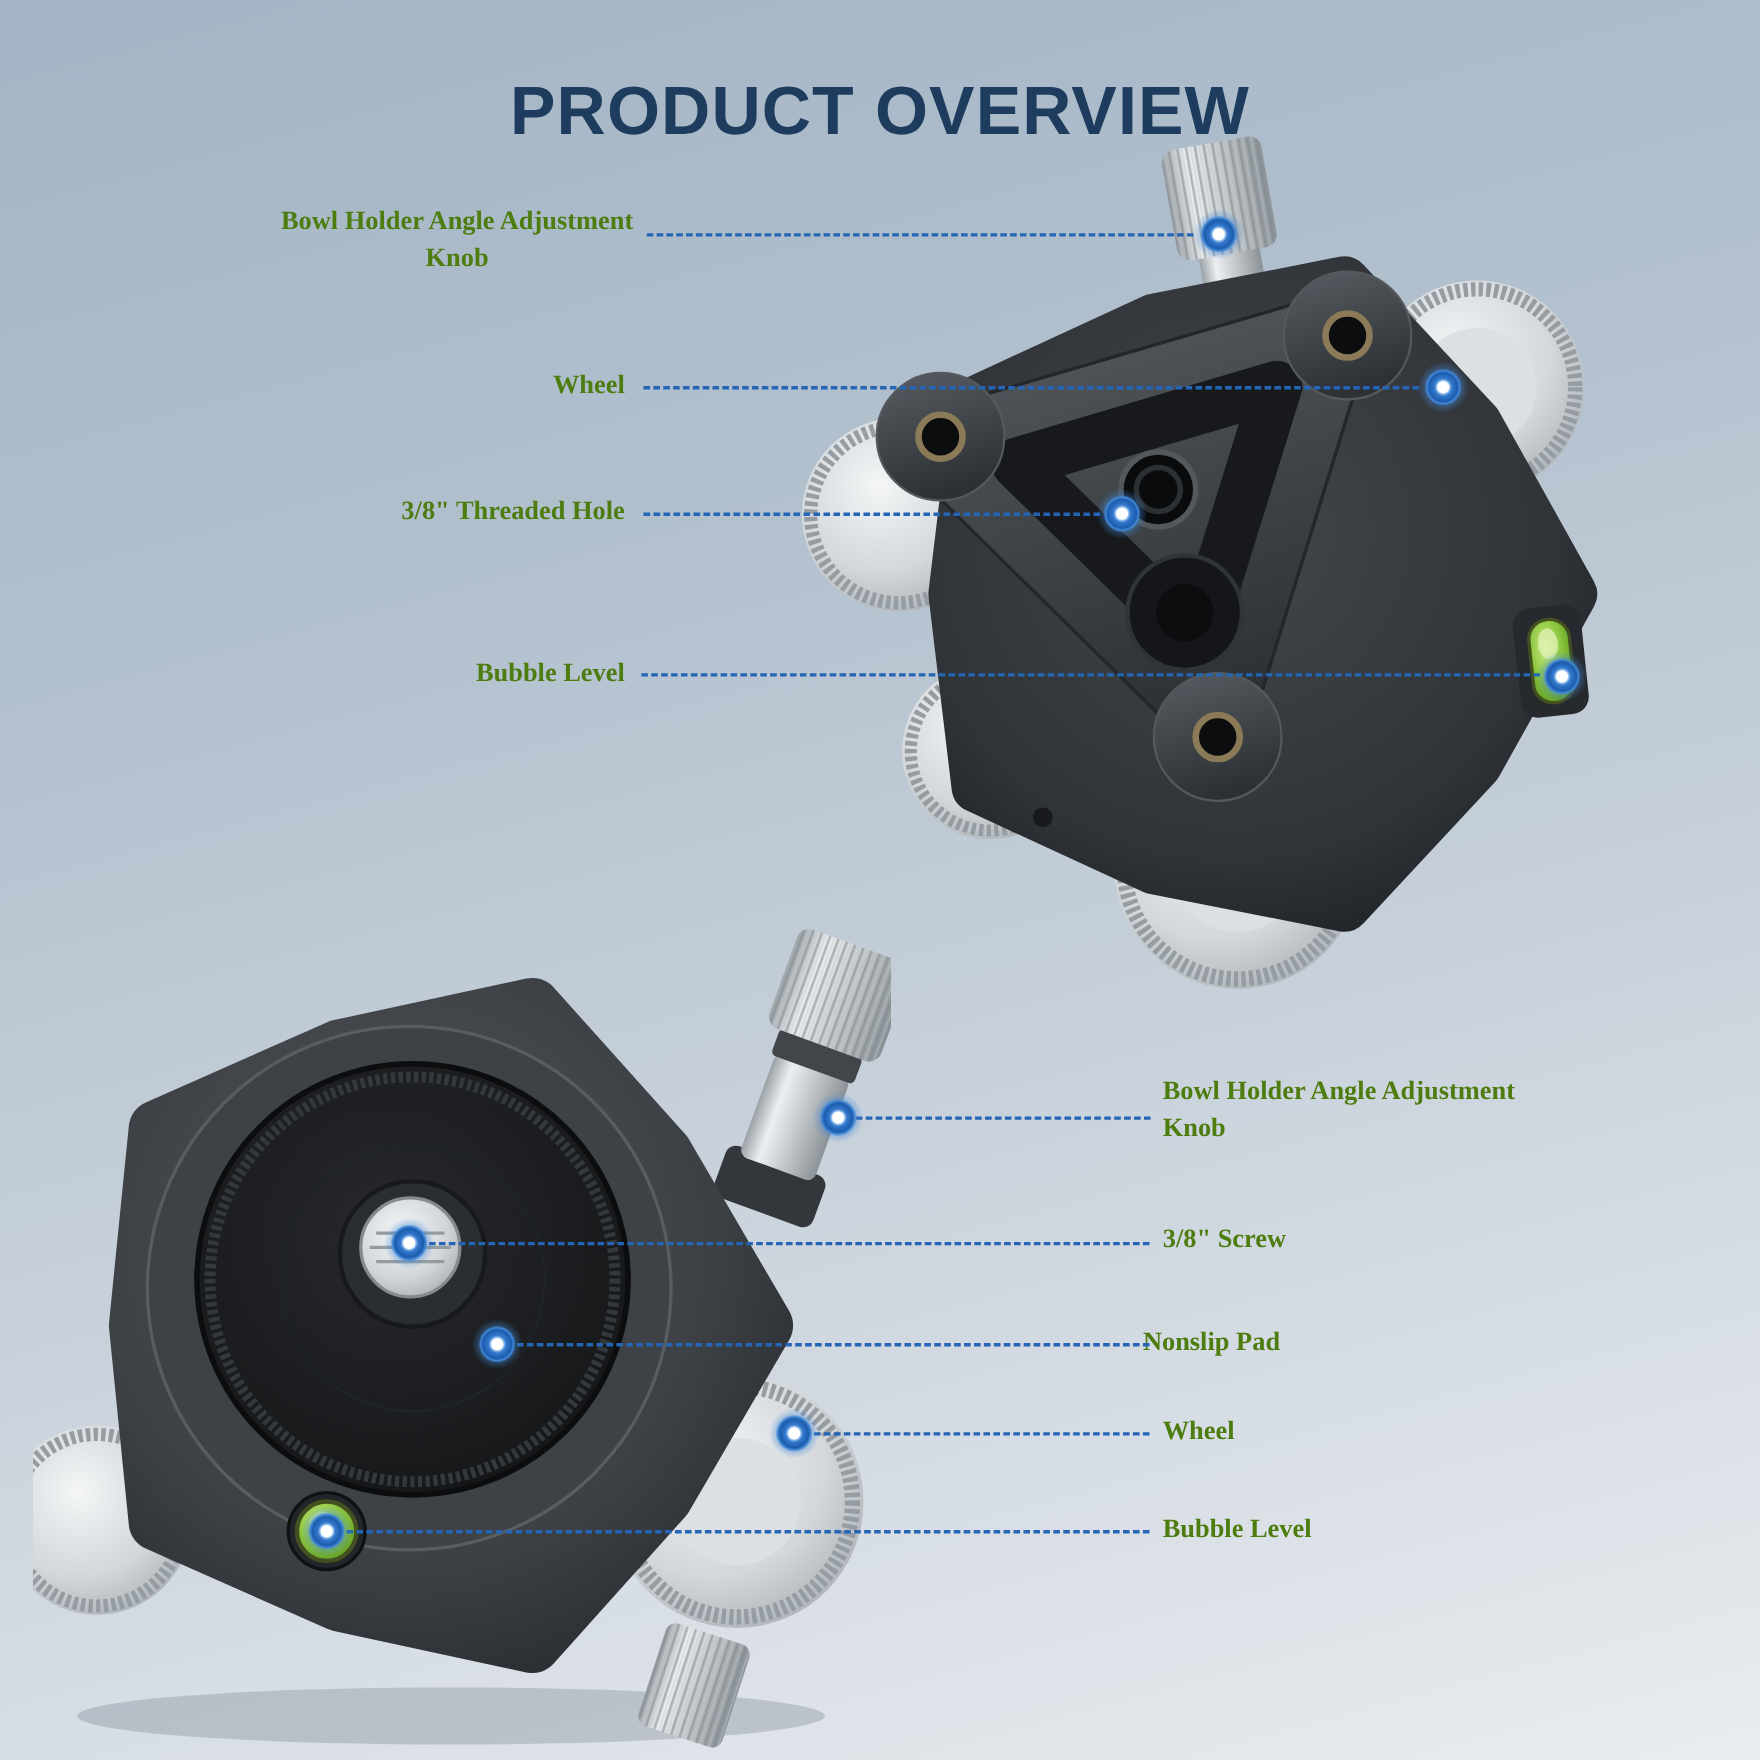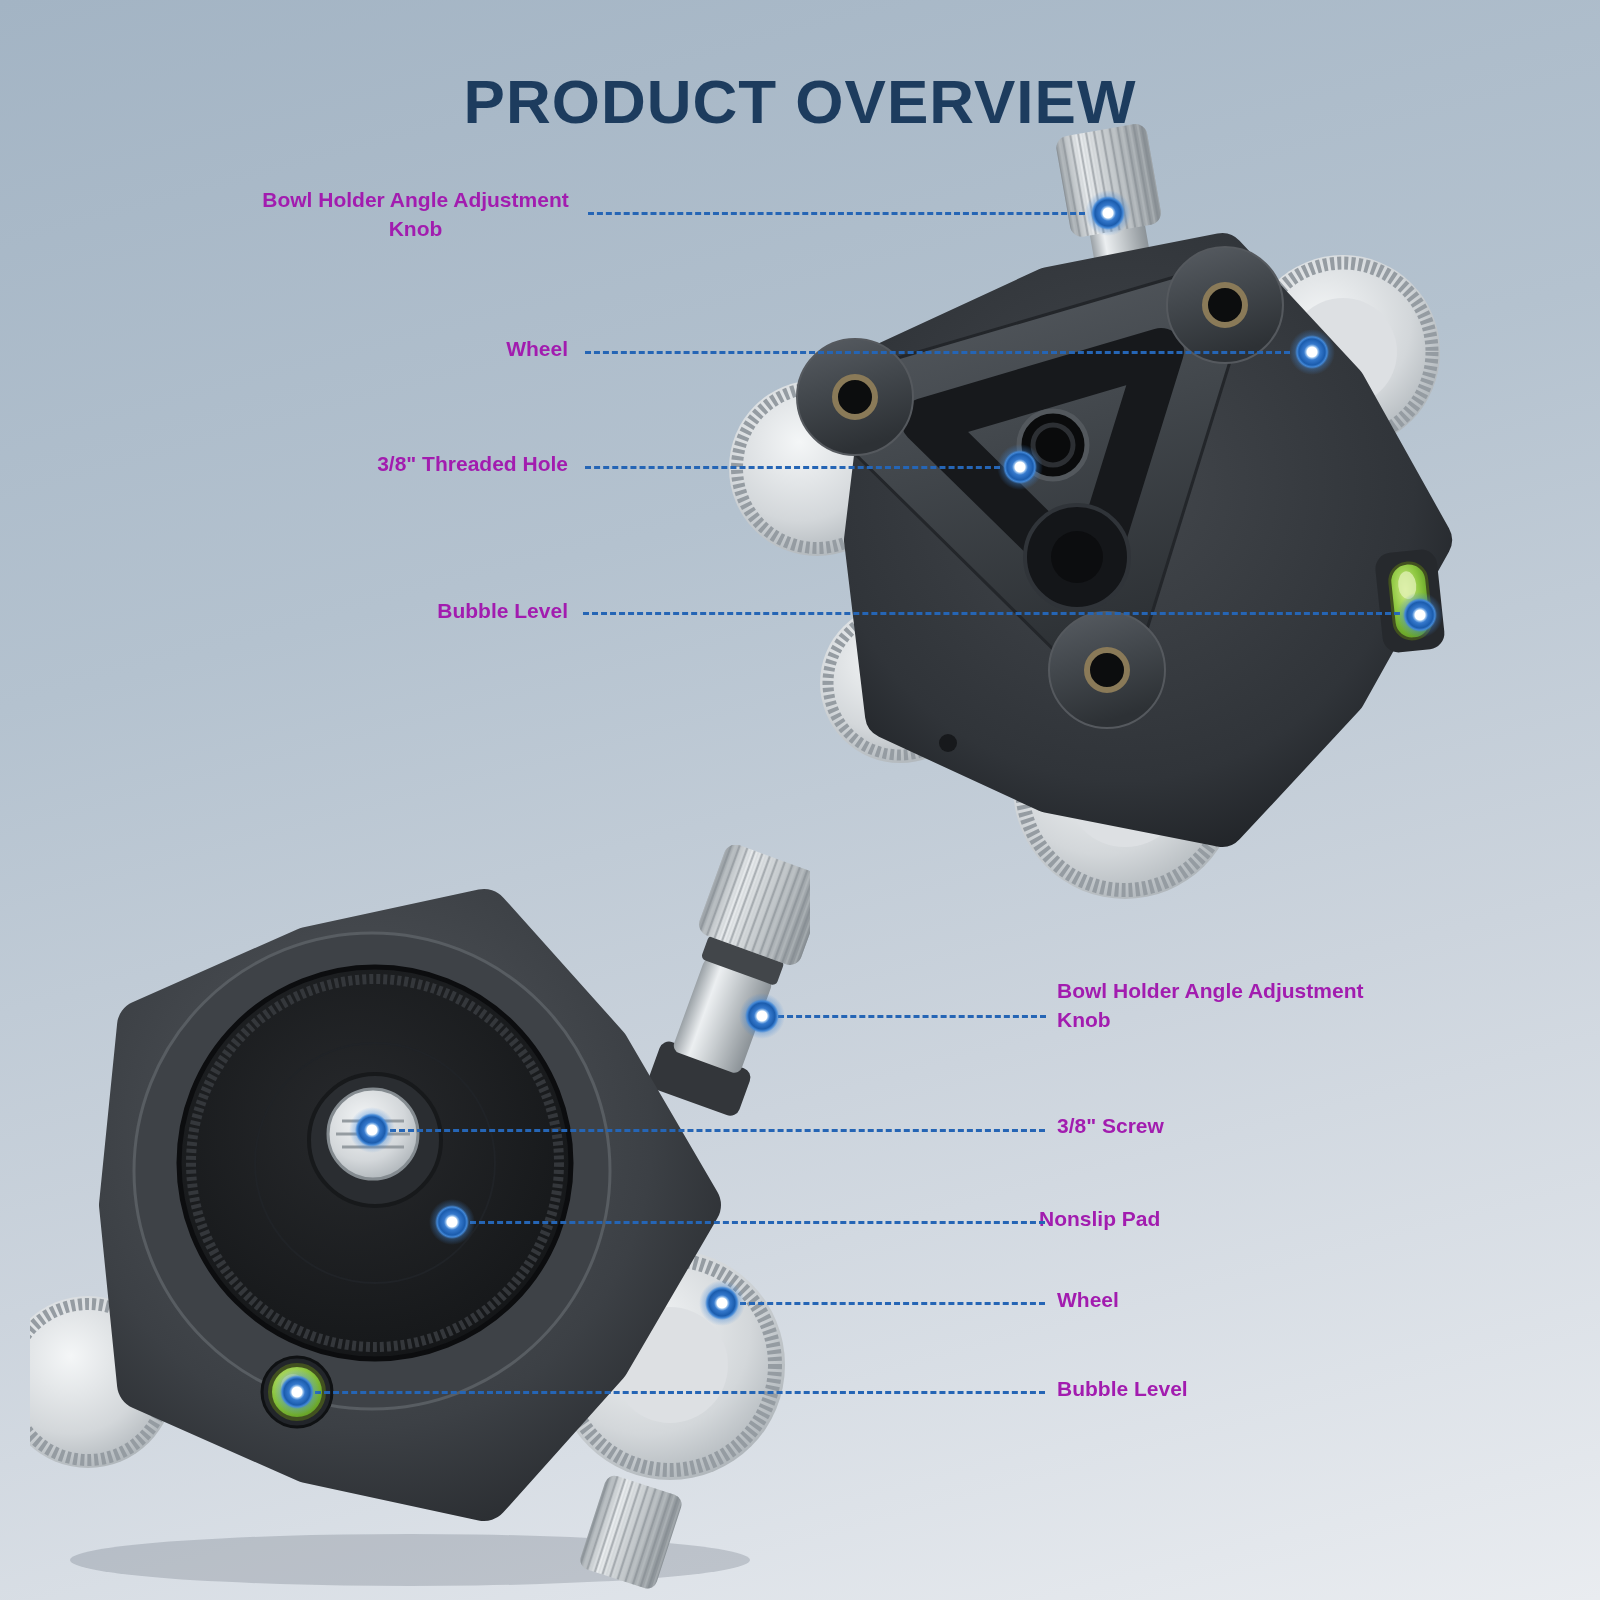--- a/index.html
+++ b/index.html
@@ -12,22 +12,22 @@
   .stage { position:absolute; inset:0; width:1600px; height:1600px; }
   .title {
     position:absolute; top:66px; left:0; width:100%;
     text-align:center; font-size:62px; font-weight:bold;
     color:#1d3c5e; letter-spacing:1px;
   }
   .product { position:absolute; }
   .product-top { left:705px; top:115px; width:770px; height:800px; }
   .product-bottom { left:30px; top:845px; width:780px; height:745px; }
   .callout-label {
-    position:absolute; font-size:21px; font-weight:bold;
-    color:#a21caf; line-height:1.4;
+    position:absolute; font-size:24px; font-weight:bold;
+    color:#4d7c0f; line-height:1.4;font-family:Liberation Serif, serif;
   }
   .ta-c { text-align:center; }
   .ta-r { text-align:right; }
   .ta-l { text-align:left; }
   .leader {
     position:absolute; height:0;
     border-top:3px dashed #2565b5;
   }
   .dot {
     position:absolute; width:46px; height:46px; border-radius:50%;

